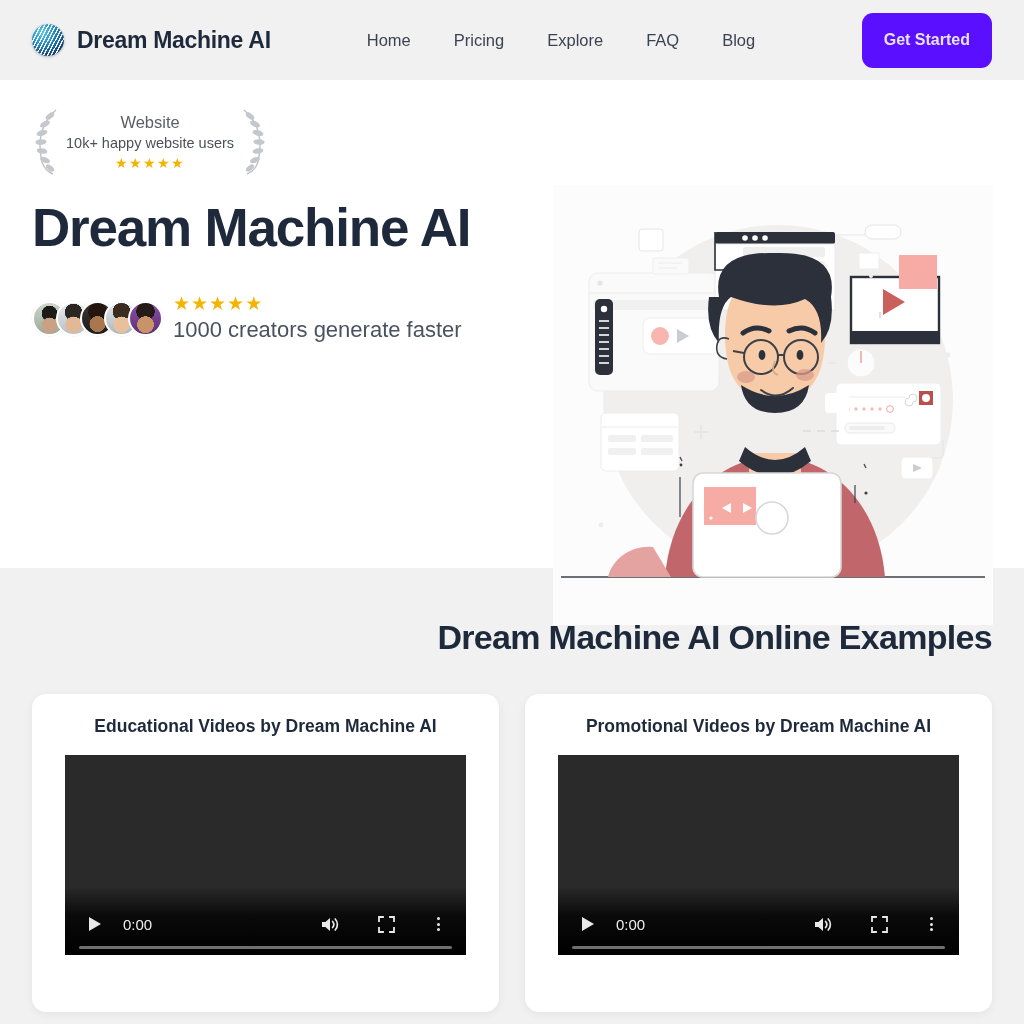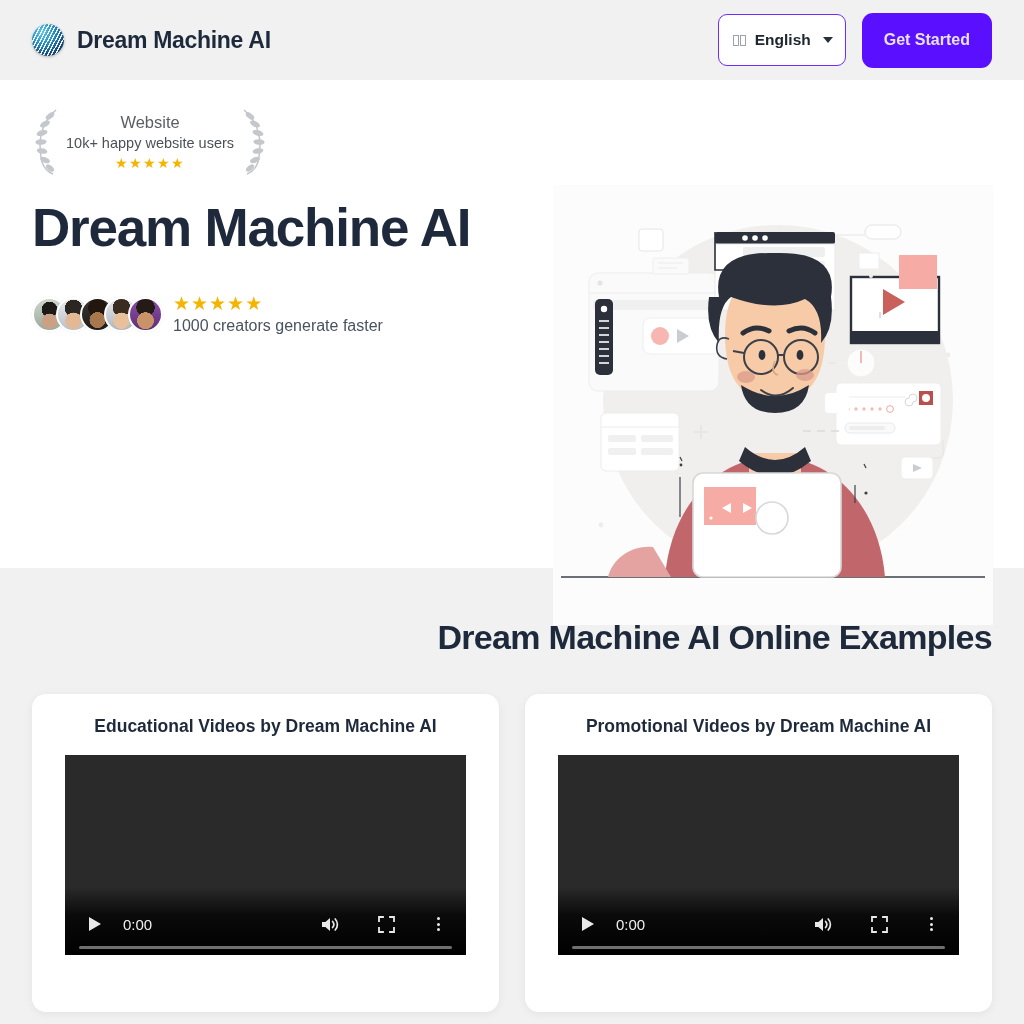--- a/index.html
+++ b/index.html
@@ -255,21 +255,21 @@
       linear-gradient(#8d4fa8, #5d2f74); margin-right: 0; }
 
   .social-text { display: flex; flex-direction: column; gap: 4px; }
   .stars-lg {
     font-size: 19px;
     color: #f4b400;
     letter-spacing: 1px;
     line-height: 1;
   }
   .social-label {
-    font-size: 16px;
+    font-size: 22px;
     color: #4a5260;
     white-space: nowrap;
   }
 
   
   .hero-art {
     position: absolute;
     left: 553px;
     top: 105px;
     width: 440px;
@@ -369,31 +369,30 @@
 </head>
 <body>
 
 <div class="header">
 
   <div class="brand">
     <div class="logo-mark"></div>
     <div class="brand-name">Dream Machine AI</div>
   </div>
 
+  <nav class="nav">
+    <a href="#">Home</a>
+    <a href="#">Pricing</a>
+    <a href="#">Explore</a>
+    <a href="#">FAQ</a>
+    <a href="#">Blog</a>
+  </nav>
 
   <div class="header-right">
 
-    <div class="lang-select">
-      <span class="lang-flag">
-          <i class="tofu"></i>
-          <i class="tofu"></i>
-        </span>
-      <span class="lang-label">English</span>
-      <span class="chev"></span>
-    </div>
 
     <button class="btn-get-started">Get Started</button>
   </div>
 </div>
 
 <div class="hero">
 
   <div class="hero-left">
 
     <div class="award">

